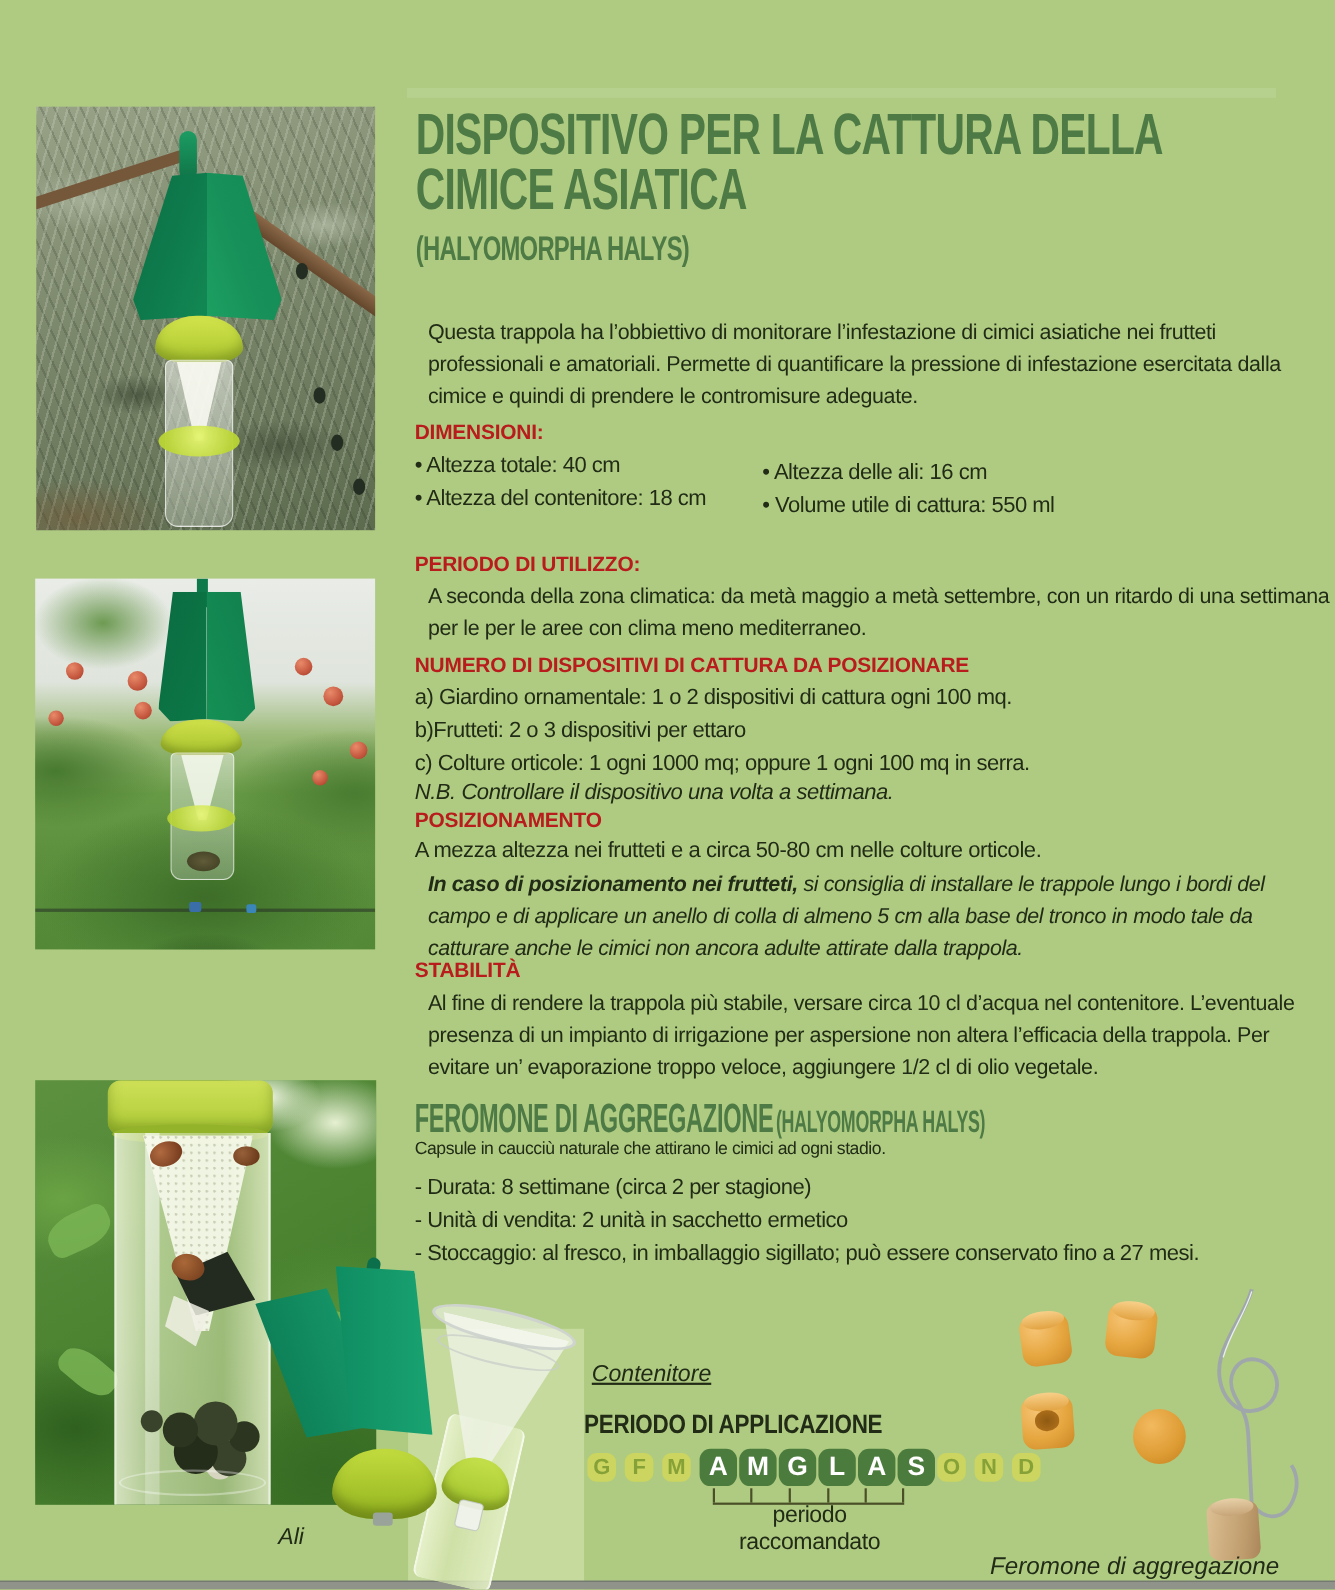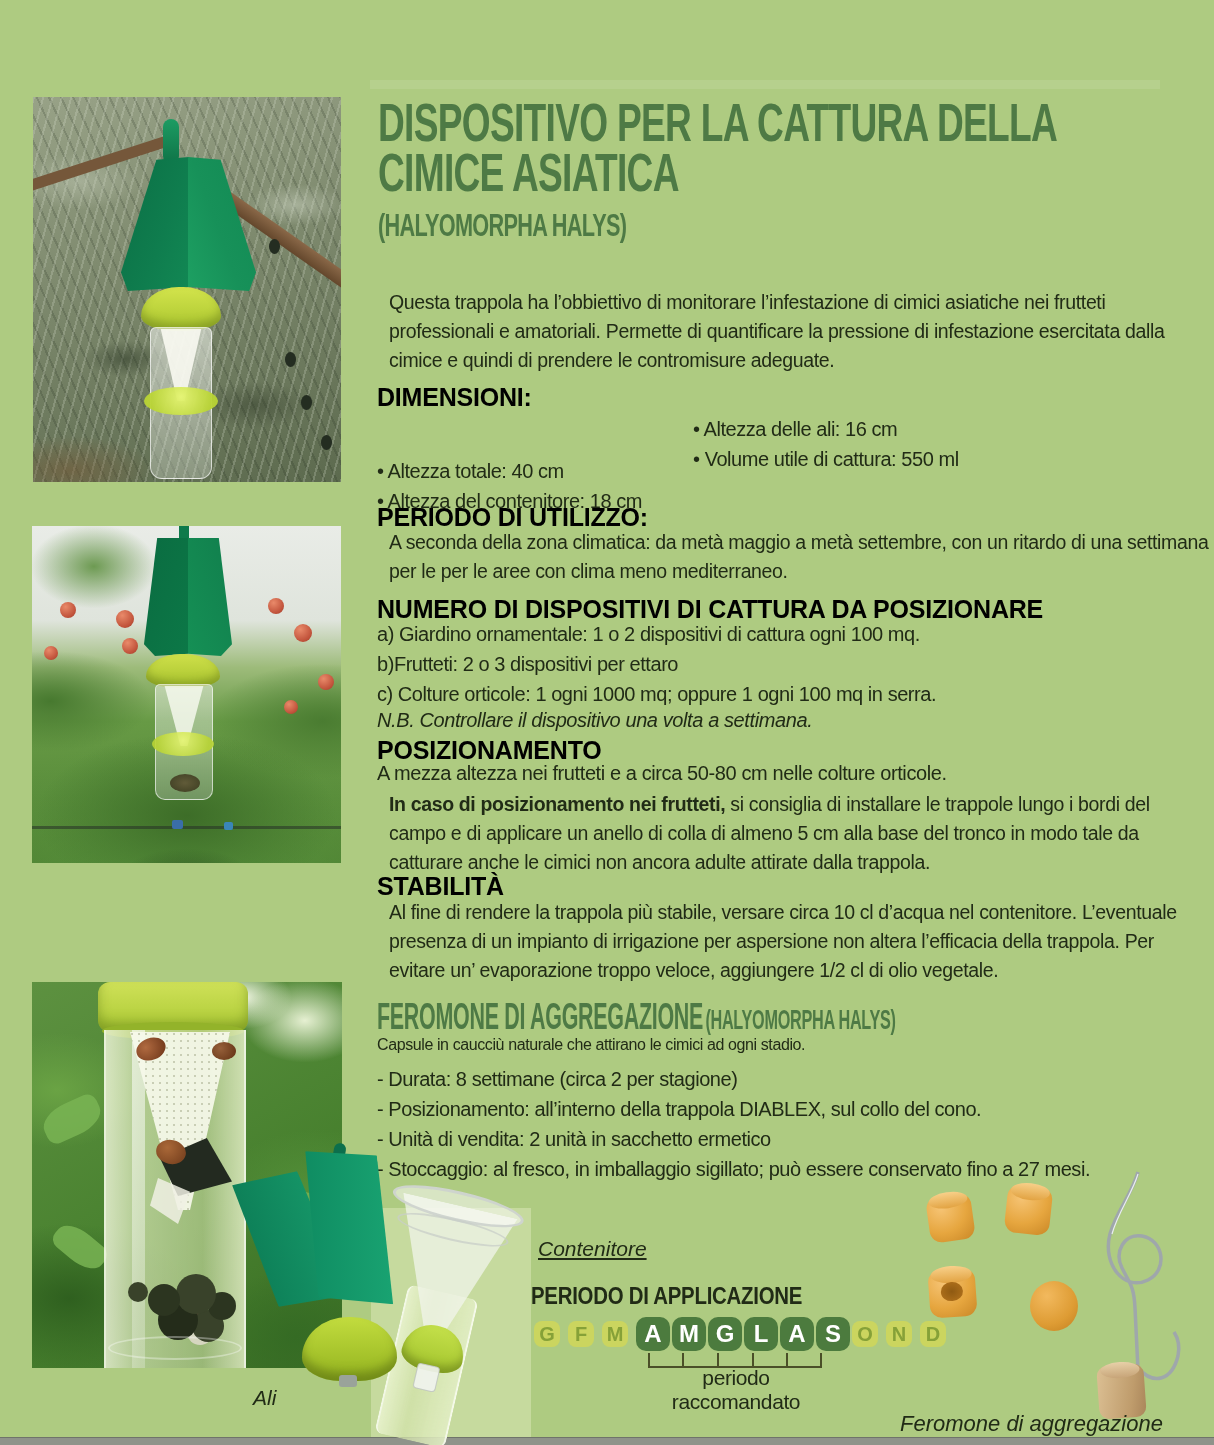--- a/index.html
+++ b/index.html
@@ -8,36 +8,36 @@
   }
   *{margin:0;padding:0;box-sizing:border-box;}
   html,body{width:1214px;height:1445px;overflow:hidden;}
   body{background:var(--bg);font-family:"Liberation Sans",sans-serif;color:var(--ink);position:relative;}
   .abs{position:absolute;}
   
   .cond{font-weight:bold;color:var(--title);white-space:nowrap;transform:scaleX(.70);transform-origin:0 0;letter-spacing:-1px;line-height:1;}
   #title1{left:378px;top:96px;font-size:53px;}
   #title2{left:378px;top:146px;font-size:53px;}
   #subtitle{left:378px;top:210px;font-size:31px;}
-  .h{font-weight:bold;font-size:25px;letter-spacing:-.2px;color:#000000;white-space:nowrap;}
+  .h{font-weight:bold;font-size:19px;letter-spacing:-.2px;color:#b91c1c;white-space:nowrap;}
   .p{font-size:19.5px;line-height:29px;letter-spacing:-.35px;width:822px;margin-left:12px;}
   .li-wrap .li{font-size:20px;line-height:30px;letter-spacing:-.45px;white-space:nowrap;}
   .it{font-style:italic;}
   #intro{left:377px;top:288px;}
   #dim-head{left:377px;top:383px;}
-  #dim-col1{left:377px;top:408px;margin-top:48px;}
+  #dim-col1{left:377px;top:408px;}
   #dim-col2{left:693px;top:414px;}
   #pu-head{left:377px;top:503px;}
   #pu-body{left:377px;top:528px;}
   #num-head{left:377px;top:595px;}
   #num-items{left:377px;top:619px;}
   #num-note{left:377px;top:709px;font-size:20px;letter-spacing:-.4px;white-space:nowrap;}
   #pos-head{left:377px;top:736px;text-align:center;}
   #pos-line1{left:377px;top:762px;font-size:20px;letter-spacing:-.4px;white-space:nowrap;}
-  #pos-para{left:377px;top:790px;}
+  #pos-para{left:377px;top:790px;font-style:italic;}
   #pos-para b{letter-spacing:-.35px;}
   #stab-head{left:377px;top:872px;}
   #stab-body{left:377px;top:898px;}
   #fer-head{left:377px;top:998px;font-weight:bold;color:var(--title);white-space:nowrap;transform:scaleX(.58);transform-origin:0 0;letter-spacing:-.5px;line-height:1;}
   #fer-head .fh1{font-size:37px;}
   #fer-head .fh2{font-size:28px;}
   #fer-intro{left:377px;top:1036px;font-size:16px;letter-spacing:-.4px;white-space:nowrap;}
   #fer-items{left:377px;top:1064px;}
   #lbl-contenitore{left:538px;top:1237px;font-size:21px;text-decoration:underline;}
   #app-head{left:531px;top:1282px;font-weight:bold;font-size:24px;white-space:nowrap;transform:scaleX(.85);transform-origin:0 0;letter-spacing:-.3px;}
@@ -273,21 +273,20 @@
 <div class="abs" id="pos-line1">A mezza altezza nei frutteti e a circa 50-80 cm nelle colture orticole.</div>
 <p class="abs p" id="pos-para"><b>In caso di posizionamento nei frutteti,</b><span> si consiglia di installare le trappole lungo i bordi del campo e di applicare un anello di colla di almeno 5 cm alla base del tronco in modo tale da catturare anche le cimici non ancora adulte attirate dalla trappola.</span></p>
 
 <div class="abs h" id="stab-head">STABILITÀ</div>
 <p class="abs p" id="stab-body">Al fine di rendere la trappola più stabile, versare circa 10 cl d’acqua nel contenitore. L’eventuale presenza di un impianto di irrigazione per aspersione non altera l’efficacia della trappola. Per evitare un’ evaporazione troppo veloce, aggiungere 1/2 cl di olio vegetale.</p>
 
 <div class="abs" id="fer-head"><span class="fh1">FEROMONE DI AGGREGAZIONE</span> <span class="fh2">(HALYOMORPHA HALYS)</span></div>
 <div class="abs" id="fer-intro">Capsule in caucciù naturale che attirano le cimici ad ogni stadio.</div>
 <div class="abs li-wrap" id="fer-items">
     <div class="li">- Durata: 8 settimane (circa 2 per stagione)</div>
-    <div class="li">- Posizionamento: all’interno della trappola DIABLEX, sul collo del cono.</div>
     <div class="li">- Unità di vendita: 2 unità in sacchetto ermetico</div>
     <div class="li">- Stoccaggio: al fresco, in imballaggio sigillato; può essere conservato fino a 27 mesi.</div>
   </div>
 
 <div class="abs it" id="lbl-contenitore">Contenitore</div>
 <div class="abs it" id="lbl-ali">Ali</div>
 <div class="abs it" id="lbl-feromone">Feromone di aggregazione</div>
 
 <div class="abs" id="app-head">PERIODO DI APPLICAZIONE</div>
 <div class="abs" id="month-row">

